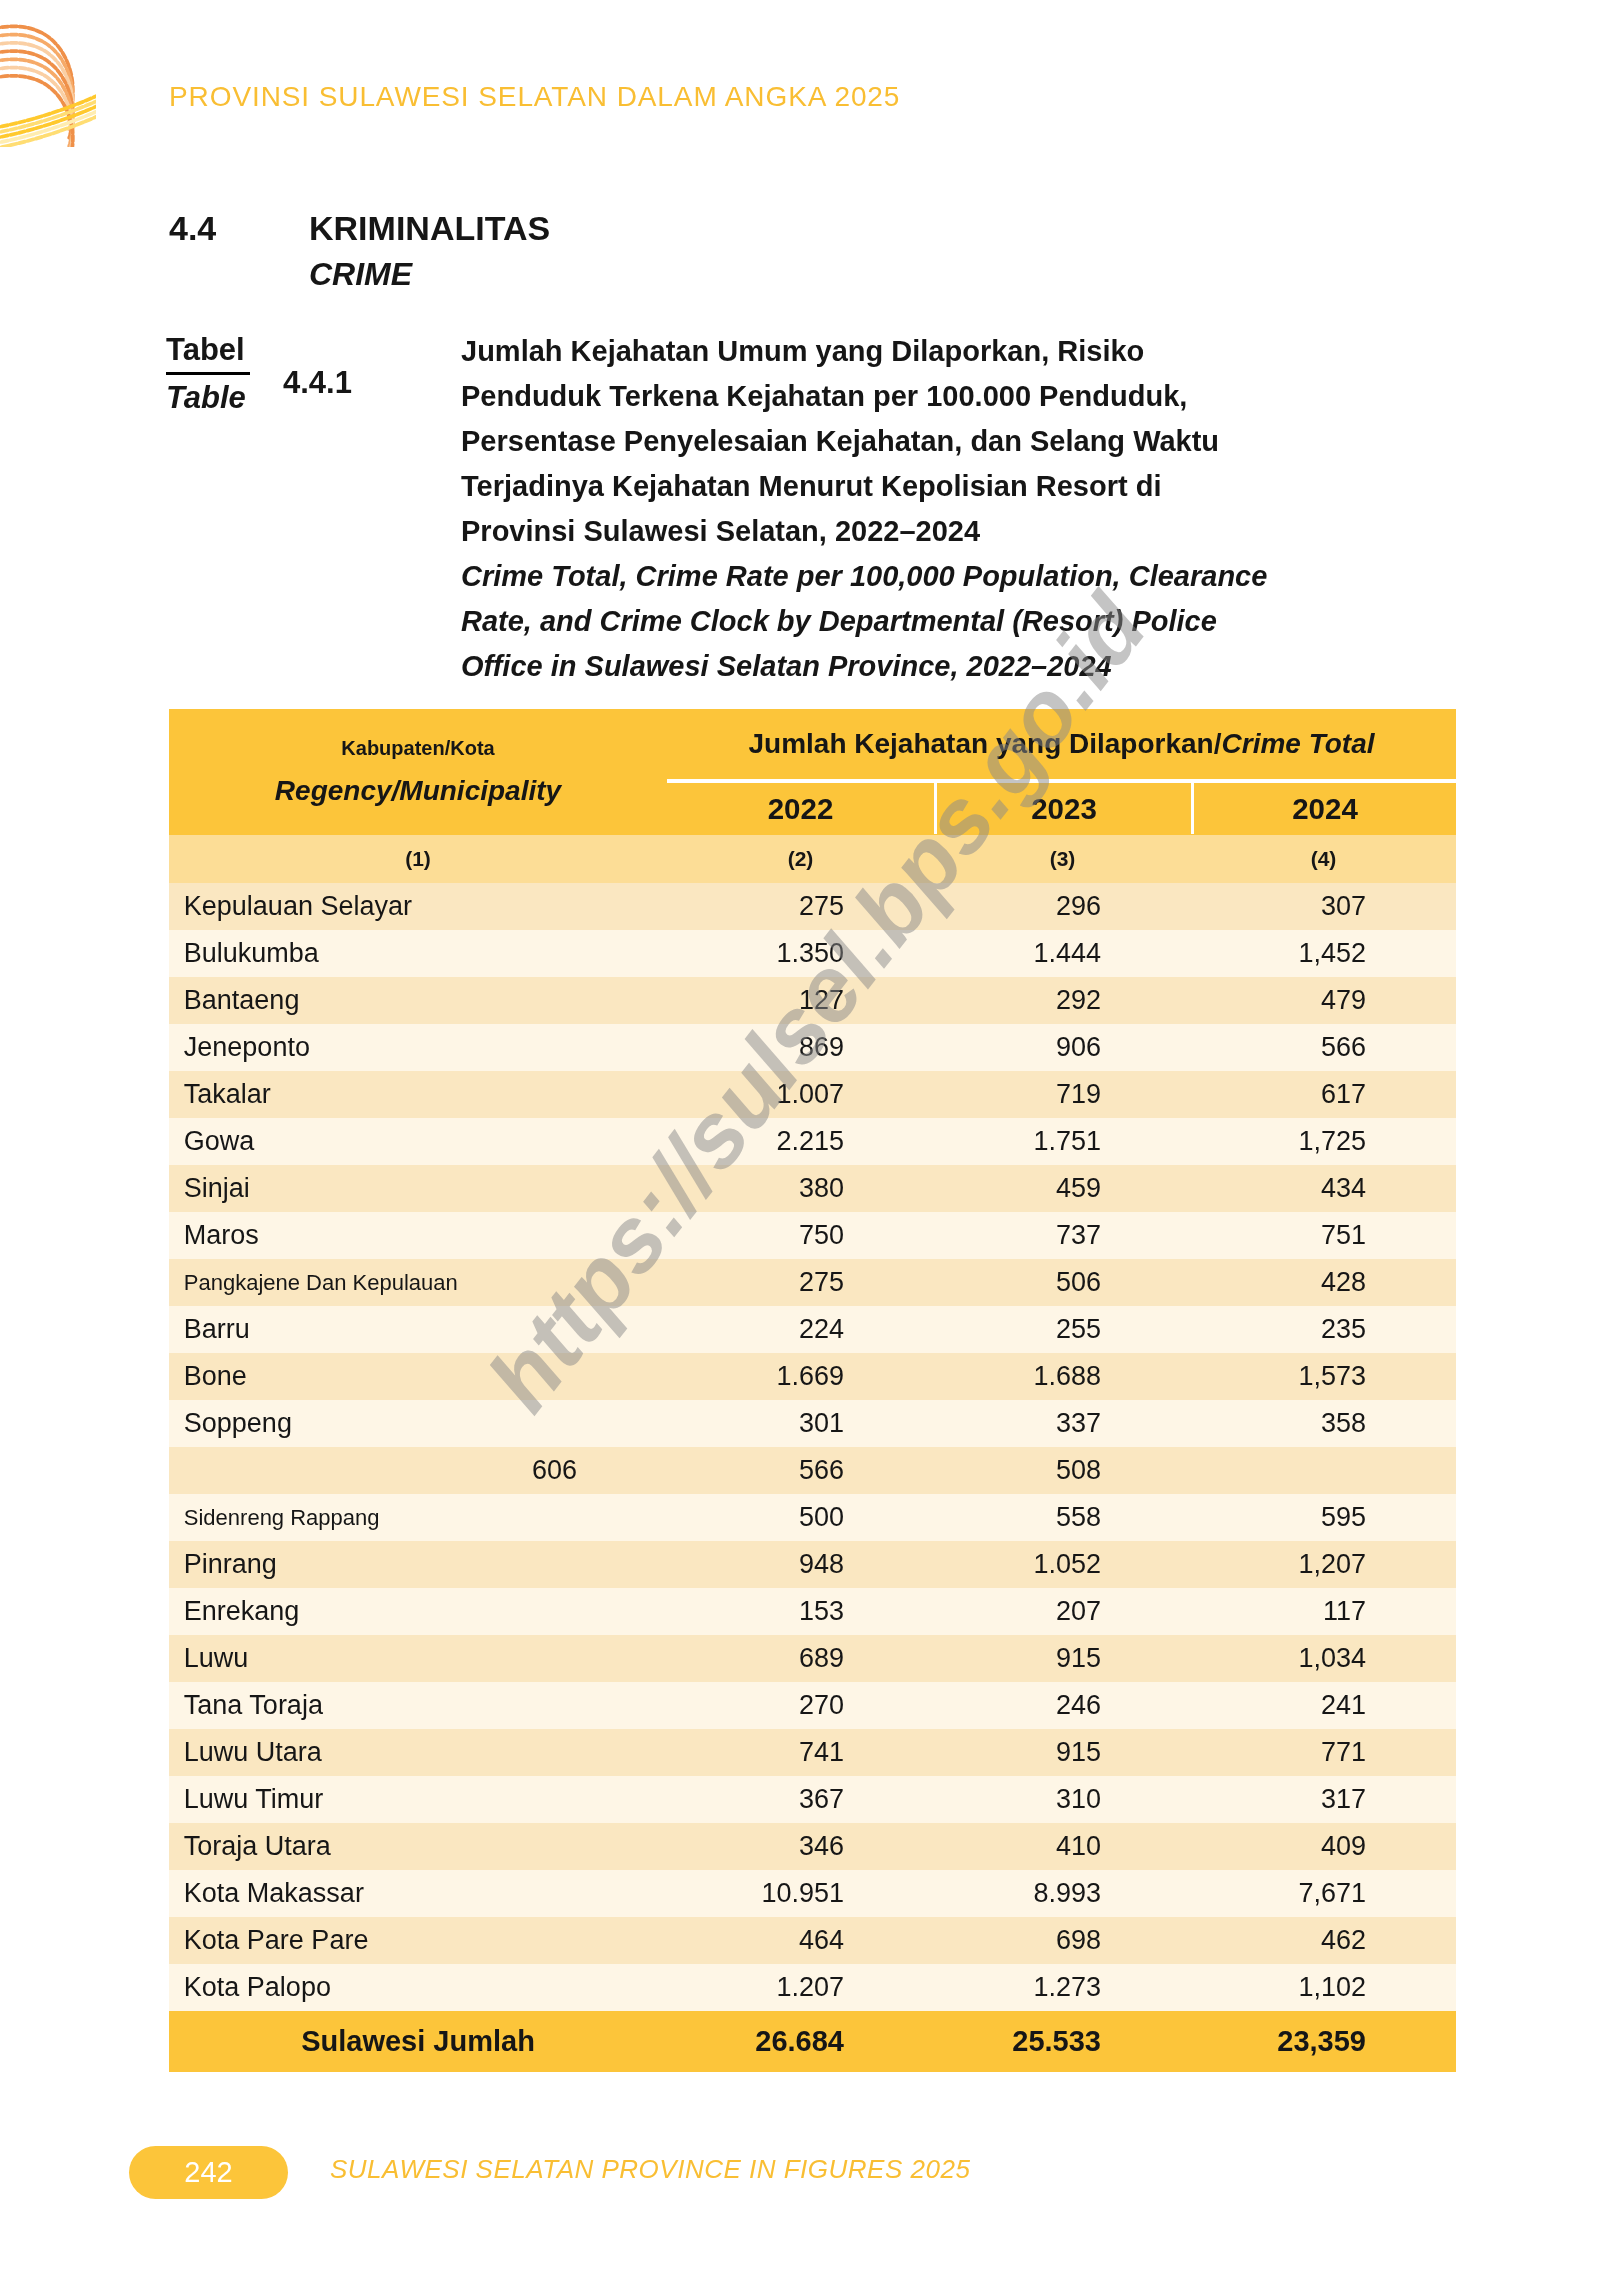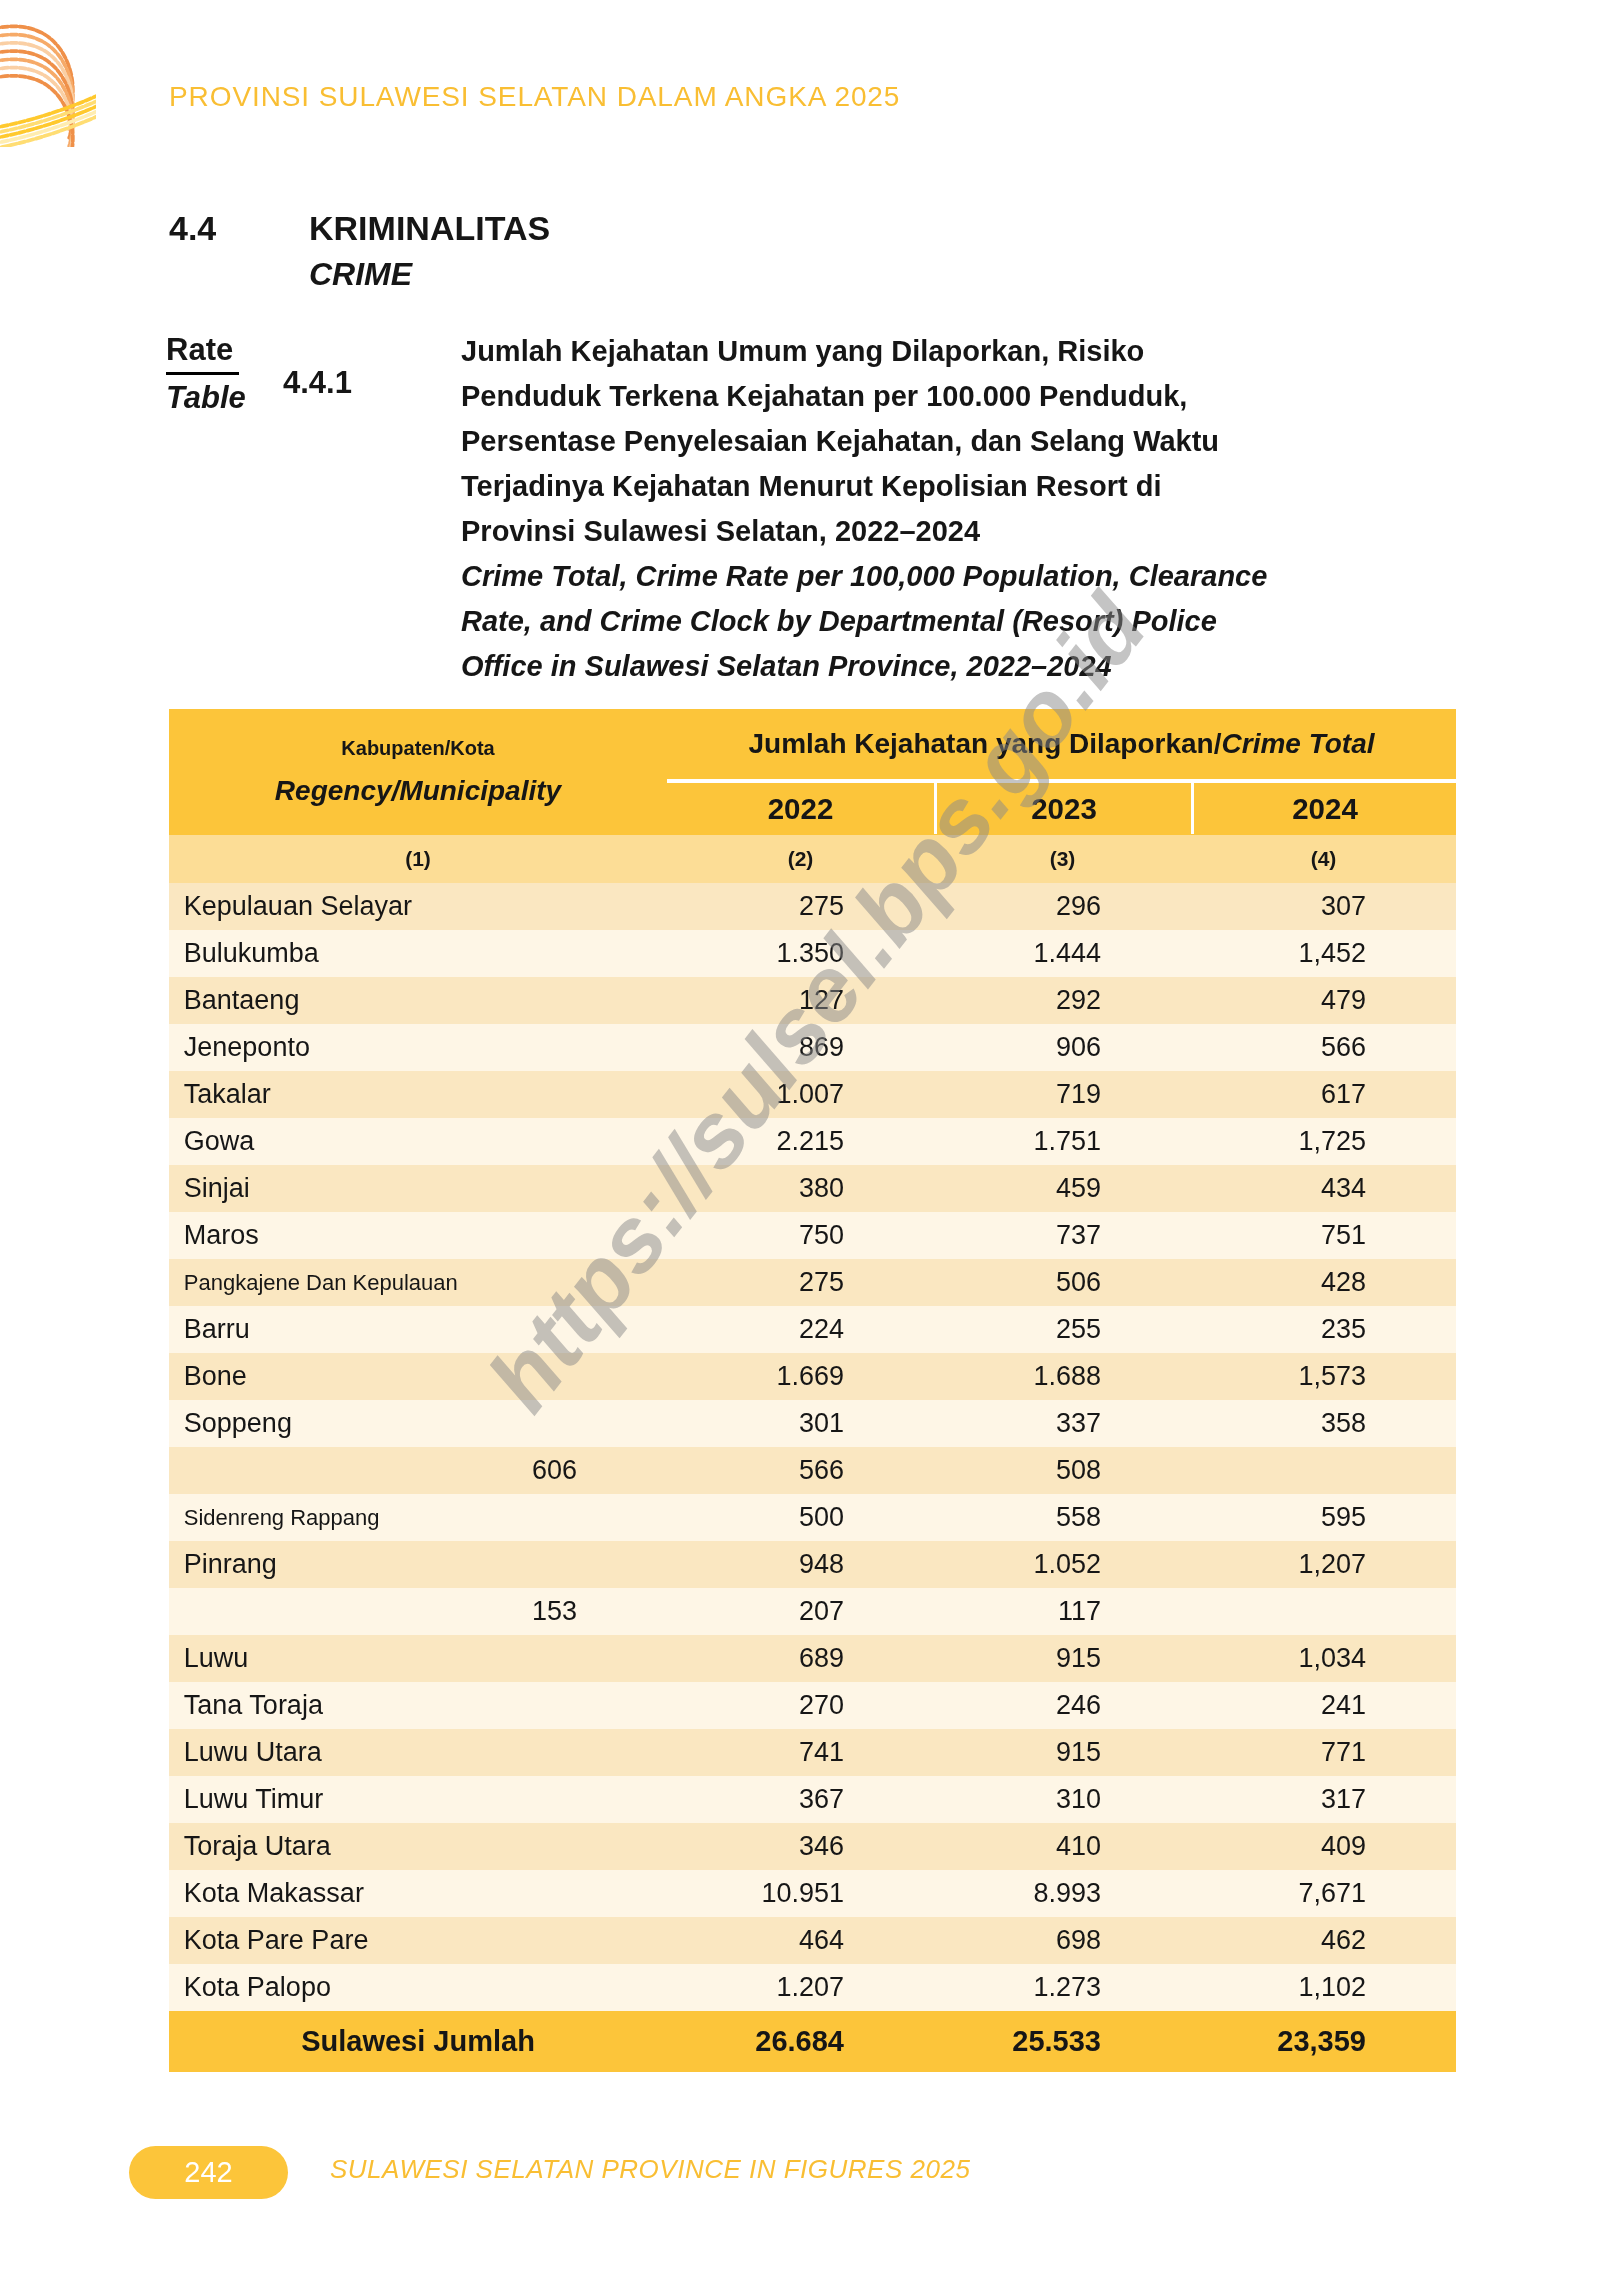--- a/index.html
+++ b/index.html
@@ -99,21 +99,21 @@
 
   <div class="section-heading">
     <div class="sec-num">4.4</div>
     <div>
       <div class="sec-id">KRIMINALITAS</div>
       <div class="sec-en">CRIME</div>
     </div>
   </div>
 
   <div class="tabel-label">
-    <div class="tabel-word">Rate</div>
+    <div class="tabel-word">Tabel</div>
     <div class="table-word">Table</div>
   </div>
   <div class="tabel-num">4.4.1</div>
 
   <div class="title-block">
     <div class="title-id">
       <div>Jumlah Kejahatan Umum yang Dilaporkan, Risiko</div>
       <div>Penduduk Terkena Kejahatan per 100.000 Penduduk,</div>
       <div>Persentase Penyelesaian Kejahatan, dan Selang Waktu</div>
       <div>Terjadinya Kejahatan Menurut Kepolisian Resort di</div>
@@ -252,20 +252,21 @@
   </div>
 
   <div class="trow grid4 odd">
     <div class="cname">Pinrang</div>
     <div class="cval">948</div>
     <div class="cval">1.052</div>
     <div class="cval">1,207</div>
   </div>
 
   <div class="trow grid4">
+    <div class="cname">Enrekang</div>
     <div class="cval">153</div>
     <div class="cval">207</div>
     <div class="cval">117</div>
   </div>
 
   <div class="trow grid4 odd">
     <div class="cname">Luwu</div>
     <div class="cval">689</div>
     <div class="cval">915</div>
     <div class="cval">1,034</div>

